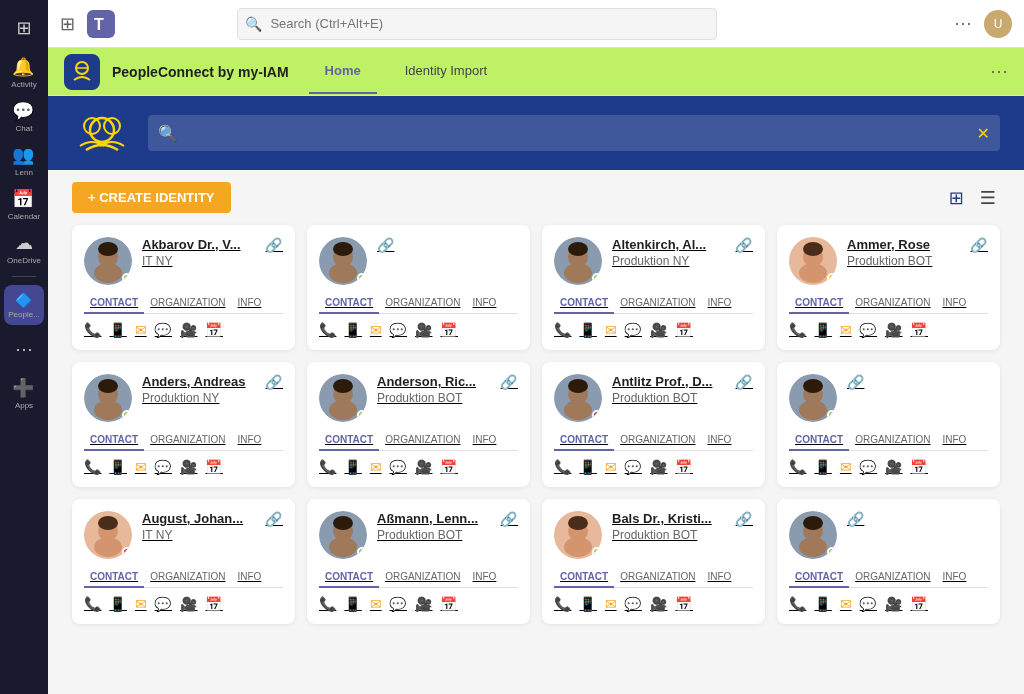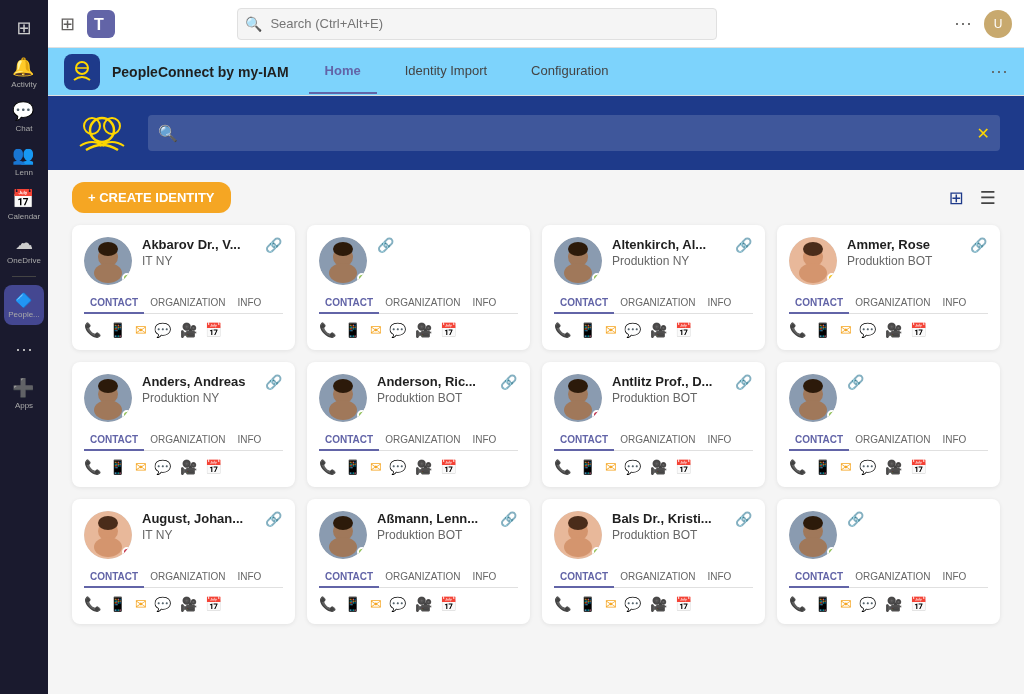--- a/index.html
+++ b/index.html
@@ -101,21 +101,21 @@
       display: flex;
       align-items: center;
       justify-content: center;
       font-size: 12px;
       color: white;
     }
 
     
     .app-header {
       height: 48px;
-      background: #7dd3fc;
+      background: #bef264;
       display: flex;
       align-items: center;
       padding: 0 16px;
       border-bottom: 1px solid #e0e0e0;
       gap: 12px;
     }
     .app-title {
       font-size: 14px;
       font-weight: 600;
       color: #1f1f1f;
@@ -200,21 +200,21 @@
       padding: 12px 24px;
       display: flex;
       align-items: center;
       justify-content: space-between;
     }
     .create-btn {
       background: #f5a623;
       color: white;
       border: none;
       padding: 8px 16px;
-      border-radius: 12px;
+      border-radius: 4px;
       font-size: 13px;
       font-weight: 600;
       cursor: pointer;
       display: flex;
       align-items: center;
       gap: 6px;
     }
     .view-toggle {
       display: flex;
       gap: 8px;
@@ -235,20 +235,21 @@
       display: grid;
       grid-template-columns: repeat(4, 1fr);
       gap: 12px;
       padding: 0 24px 24px;
     }
     .card {
       background: white;
       border-radius: 8px;
       padding: 12px;
       box-shadow: 0 1px 4px rgba(0,0,0,0.08);
+      text-decoration: underline;
     }
     .card-header {
       display: flex;
       align-items: flex-start;
       gap: 10px;
       margin-bottom: 8px;
     }
     .card-avatar {
       width: 48px;
       height: 48px;
@@ -395,21 +396,20 @@
     <svg width="36" height="36" viewBox="0 0 36 36">
       <rect width="36" height="36" rx="8" fill="#1e3a8a"></rect>
       <circle cx="18" cy="14" r="6" fill="none" stroke="#ffd700" stroke-width="2"></circle>
       <path d="M10 26 Q18 20 26 26" fill="none" stroke="#ffd700" stroke-width="2"></path>
       <line x1="12" y1="14" x2="24" y2="14" stroke="#ffd700" stroke-width="1.5"></line>
     </svg>
     <span class="app-title">PeopleConnect by my-IAM</span>
     <nav class="app-nav">
       <span class="app-nav-item active">Home</span>
       <span class="app-nav-item">Identity Import</span>
-      <span class="app-nav-item">Configuration</span>
     </nav>
     <div class="app-header-right">
       <span class="more-btn">···</span>
     </div>
   </div>
 
   <div class="content">
 
     <div class="search-banner">
       <div class="banner-logo">

